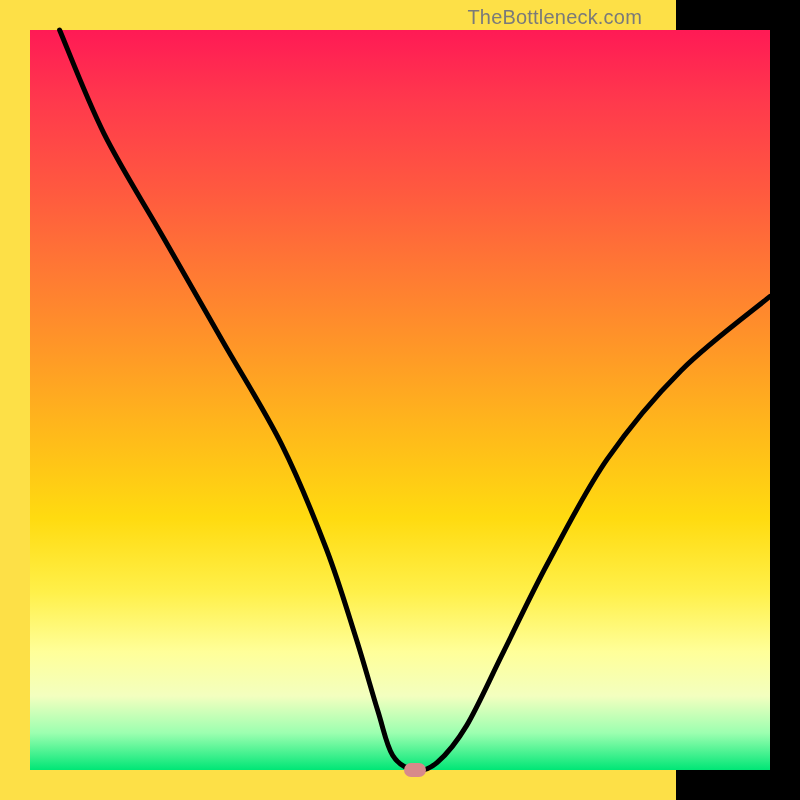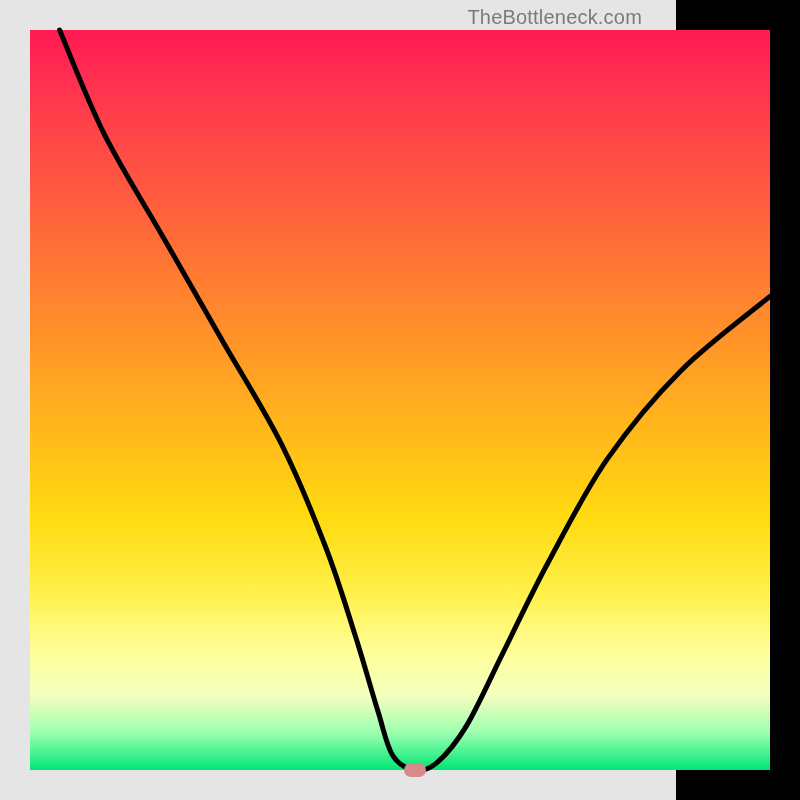--- a/index.html
+++ b/index.html
@@ -8,21 +8,21 @@
     width: 800px;
     height: 800px;
     background: #000;
     overflow: hidden;
     font-family: Arial, Helvetica, sans-serif;
   }
   .frame {
     position: relative;
     width: 676px;
     height: 800px;
-    background: #e5e5e5;
+    background: #fde047;
   }
   .plot-area {
     position: absolute;
     left: 30px;
     top: 30px;
     width: 740px;
     height: 740px;
     
     background: linear-gradient(to bottom,
       #ff1a55 0%,

